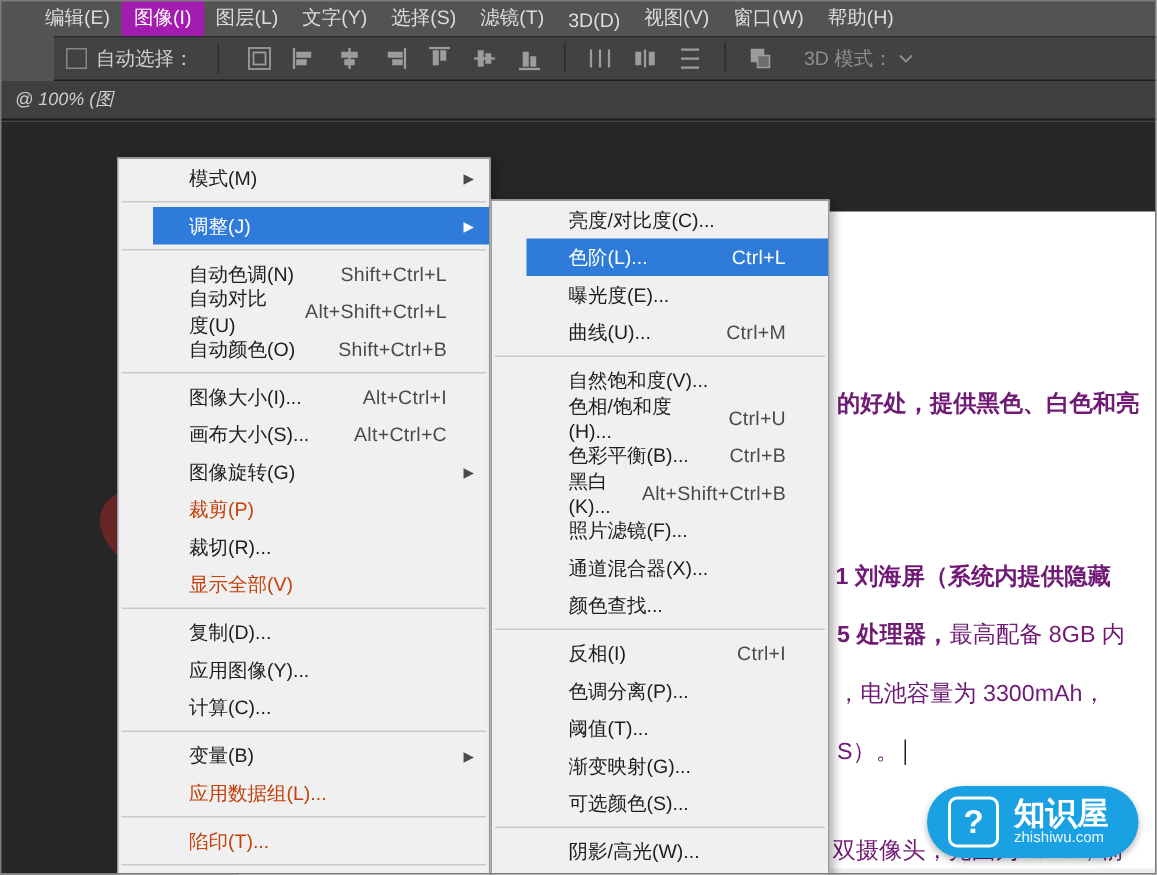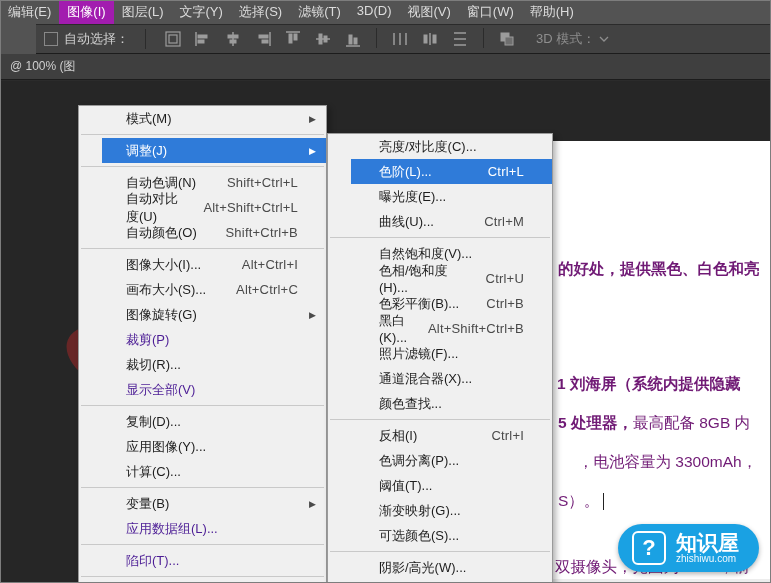--- a/index.html
+++ b/index.html
@@ -1,44 +1,44 @@
 <!DOCTYPE html>
 <html><head>
 <meta charset="utf-8">
 <style>
   * { margin: 0; padding: 0; box-sizing: border-box; font-family: "Microsoft YaHei", sans-serif; }
   html, body { width: 771px; height: 583px; overflow: hidden; background:#fff; }
   .app-top { background:#535353; color:#dcdcdc; font-size:13px; border-bottom:1px solid #2b2b2b;}
-  .menubar { display:flex; height:24px; align-items:flex-start; padding:0 0;}
+  .menubar { display:flex; height:24px; align-items:flex-end; padding:0 22px;}
   .menubar-item { padding:3px 8px; cursor:default; }
   .menubar-item.active { background:#a21caf; color:#fff;}
   .optbar { background:#424242; display:flex; align-items:center; height:30px; padding:0 8px; color:#cfcfcf; border-top:1px solid #2b2b2b; border-bottom:1px solid #1c1c1c; font-size:13px;margin-left:36px;}
   .optbar .cb { width:14px; height:14px; border:1px solid #888; margin-right:6px;}
   .optbar-label { margin-right:6px;}
   .optbar .sep { width:1px; height:20px; background:#2b2b2b; margin:0 10px;}
   .tool-icons { display:flex; gap:8px; margin-left:6px; }
   .tool-icons .ico { width:22px; height:22px; display:flex; align-items:center; justify-content:center; color:#9c9c9c; }
   .tool-icons .ico svg { width:18px; height:18px; stroke:#9c9c9c; }
   .optbar .mode3d { margin-left:18px; color:#8e8e8e; }
   .optbar .modechev { width:10px; height:10px; margin-left:4px; display:inline-flex;}
-  .tabstrip { background:#3f3f3f; display:flex; align-items:center; height:26px; padding:0 10px; font-size:12px; color:#cfcfcf; border-bottom:1px solid #1c1c1c;text-align:right;}
+  .tabstrip { background:#3f3f3f; display:flex; align-items:center; height:26px; padding:0 10px; font-size:12px; color:#cfcfcf; font-style:italic; border-bottom:1px solid #1c1c1c;text-align:right;}
   .canvas-area { position:relative; background:#262626; width:771px; height:503px; overflow:hidden;}
   .document { position:absolute; left:159px; top:60px; width:612px; height:443px; background:#ffffff; }
   .document::after{content:"";position:absolute;left:0;right:0;bottom:0;height:5px;background:#ededed;}
   .doc-text { position:absolute; font-size:15.5px; color:#701a75; font-weight:700; white-space:pre;}
   .doc-plain { font-weight:400;}
   .cursor-bar{display:inline-block;width:1px;height:17px;background:#222;vertical-align:middle;margin-left:4px;}
   .menu { position:absolute; background:#f0f0f0; border:1px solid #9a9a9a; font-size:13px; color:#1d1d1d; box-shadow:3px 3px 6px rgba(0,0,0,0.3);}
   .menu.main { left:78px; top:24px; width:249px; }
   .menu.sub  { left:327px; top:52px; width:226px; }
   .menu-row { display:flex; align-items:center; height:25px; padding:0 28px 0 28px; position:relative; cursor:default;margin-left:23px;}
   .menu-row.has-sub::after{ content:"▶"; position:absolute; right:10px; font-size:9px; color:#4a4a4a;}
   .menu-row.active{ background:#2f7bd9; color:#fff;}
   .menu-row.active.has-sub::after{color:#fff;}
-  .menu-row.disabled { color:#4c1d95;}
+  .menu-row.disabled { color:#c2410c;}
   .menu-sep { height:1px; background:#c9c9c9; margin:3px 2px;}
   .shortcut { margin-left:auto; padding-left:20px; color:#4a4a4a; letter-spacing:0.2px;}
   .menu-row.active .shortcut{color:#fff;}
   .menu.main .menu-row { padding-left:24px;}
   .watermark { position:absolute; pointer-events:none; }
   .wm-petal{ position:absolute; width:70px; height:120px; background:rgba(230,40,40,0.35); border-radius:60% 60% 55% 55% / 70% 70% 40% 40%; }
   .badge { position:absolute; right:12px; bottom:12px; display:flex; align-items:center; background:#1aa1e3; color:#fff; padding:7px 20px 7px 14px; border-radius:999px; font-size:21px; font-weight:700; box-shadow:0 2px 5px rgba(0,0,0,0.3);}
   .badge-icon{ width:34px; height:34px; border:2.5px solid #fff; border-radius:6px; margin-right:10px; display:flex; align-items:center; justify-content:center; font-weight:900; font-size:22px; color:#fff;}
   .frame { position:absolute; inset:0; border:1px solid #7d7d7d; pointer-events:none;}
 </style>
@@ -158,21 +158,21 @@
     <div class="watermark" style="left:-40px; top:60px;">
       <div class="wm-petal" style="transform:rotate(-25deg);left:0;top:0;"></div>
       <div class="wm-petal" style="transform:rotate(20deg);left:70px;top:10px;"></div>
       <div class="wm-petal" style="transform:rotate(70deg);left:110px;top:100px;"></div>
       <div class="wm-petal" style="transform:rotate(120deg);left:60px;top:170px;"></div>
       <div class="wm-petal" style="transform:rotate(-70deg);left:-30px;top:100px;"></div>
     </div>
     <span class="doc-text" style="left:399px; top:118px;">的好处，提供黑色、白色和亮</span>
     <span class="doc-text" style="left:398px; top:233px;">1 刘海屏（系统内提供隐藏</span>
     <span class="doc-text" style="left:399px; top:272px;"><span>5 处理器，</span><span class="doc-plain">最高配备 8GB 内</span></span>
-    <span class="doc-text doc-plain" style="left:399px; top:311px;padding-left:20px;">，电池容量为 3300mAh，</span>
+    <span class="doc-text doc-plain" style="left:399px; top:311px;">，电池容量为 3300mAh，</span>
     <span class="doc-text doc-plain" style="left:399px; top:350px;"><span>S）。</span><span class="cursor-bar"></span></span>
     <span class="doc-text doc-plain" style="left:49px; top:416px;">拍照方面，一加</span>
     <span class="doc-text doc-plain" style="left:396px; top:416px;">双摄像头，光圈为 F/1.6，前</span>
 
   </div>
 
   <div class="menu main" id="image-menu">
       <div class="menu-row has-sub">
         <span>模式(M)</span>
       </div>

